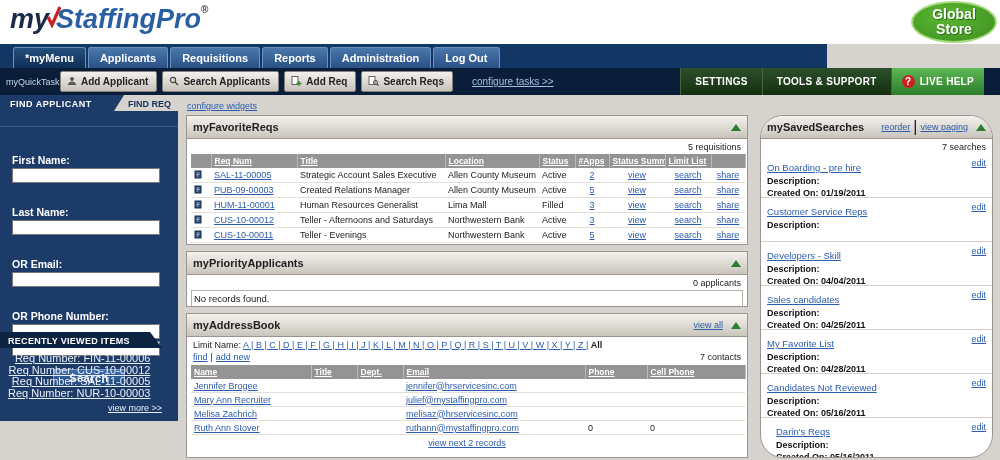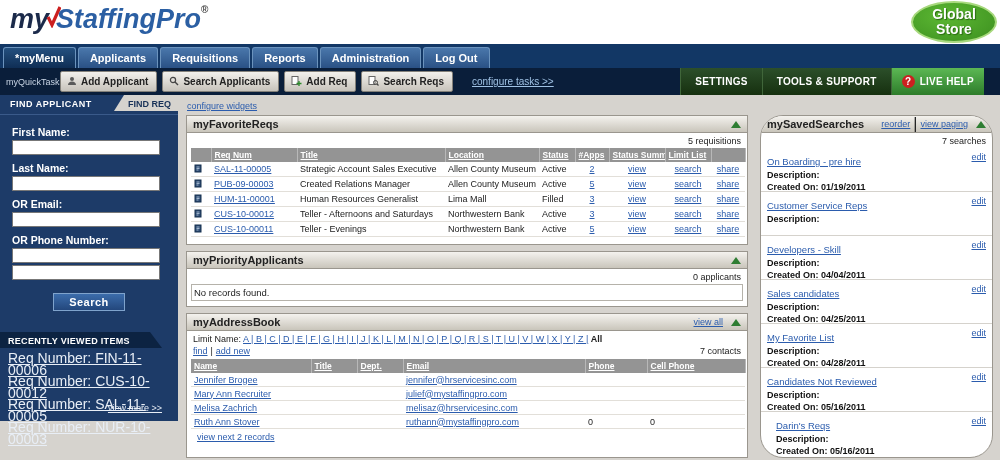--- a/index.html
+++ b/index.html
@@ -12,74 +12,74 @@
   
   .header { position:absolute; left:0; top:0; width:1000px; height:44px; background:#ffffff; }
   .logo { position:absolute; left:10px; top:4px; font-style:italic; font-weight:bold; font-size:27px; white-space:nowrap; }
   .logo-my { color:#1b2a4a; }
   .logo-check { display:inline-block; vertical-align:baseline; margin:0 -5px 0 -3px; }
   .logo-sp { color:#2b5fa3; }
   .logo-reg { font-size:10px; color:#444; vertical-align:top; font-style:normal; }
   .global-store { position:absolute; right:3px; top:1px; width:86px; height:42px; background:radial-gradient(ellipse at 40% 35%, #5cb733, #3c8f1f); border:2px solid #a8d97e; border-radius:50%; color:#fff; font-weight:bold; font-size:14px; line-height:1.05; display:flex; flex-direction:column; align-items:center; justify-content:center; text-shadow:1px 1px 1px #2a6b12; }
 
   
-  .navbar { position:absolute; left:0; top:44px; width:1000px; height:24px; background:#123765; display:flex; align-items:flex-end; padding-left:3px; }
+  .navbar { position:absolute; left:0; top:44px; width:827px; height:24px; background:#123765; display:flex; align-items:flex-end; padding-left:13px; }
   .nav-tab { height:21px; line-height:21px; padding:0 11px; margin-right:2px; color:#fff; font-size:11px; font-weight:bold; background:linear-gradient(180deg,#4a77ab,#2a5185); border:1px solid #6b93bd; border-bottom:none; border-radius:3px 3px 0 0; cursor:pointer; white-space:nowrap; }
   .nav-tab.active { background:linear-gradient(180deg,#24507f,#0f2e55); }
 
   
   .quickbar { position:absolute; left:0; top:68px; width:1000px; height:27px; background:#0a1e3a; }
   .qt-label { position:absolute; left:6px; top:9px; color:#c8d4e4; font-size:9px; }
   .qt-row { position:absolute; left:60px; top:3px; display:flex; align-items:center; gap:5px; }
   .qt-btn { display:flex; align-items:center; gap:4px; height:21px; padding:0 8px 0 6px; background:linear-gradient(180deg,#f2f0ec,#c7c3bb); border:1px solid #84817a; border-radius:2px; font-family:"Liberation Sans",sans-serif; font-size:10px; font-weight:bold; color:#222; cursor:pointer; white-space:nowrap; }
   .qt-config { margin-left:14px; color:#9fc1e4; font-size:10px; text-decoration:underline; }
   .green-zone { position:absolute; right:16px; top:0; height:27px; display:flex; }
   .gz-seg { display:flex; align-items:center; padding:0 14px; color:#fff; font-weight:bold; font-size:10px; letter-spacing:0.3px; background:linear-gradient(180deg,#2c4f2a,#16300f); border-left:1px solid #40663a; cursor:pointer; white-space:nowrap; }
   .gz-seg.live { background:linear-gradient(180deg,#5cb854,#2d7c2a); padding:0 10px; }
   .help-ic { display:inline-block; width:13px; height:13px; border-radius:50%; background:#cc2020; color:#fff; font-size:10px; font-weight:bold; text-align:center; line-height:13px; margin-right:5px; }
 
   
   .sidebar { position:absolute; left:0; top:95px; width:178px; height:326px; background:#1d3b68; }
-  .sb-tabs { position:relative; height:20px; border-bottom:1px solid #3a5a8a; }
+  .sb-tabs { position:relative; height:32px; border-bottom:1px solid #3a5a8a; }
   .sb-tab1 { color:#fff; font-size:9px; font-weight:bold; letter-spacing:0.5px; padding:4px 0 0 10px; cursor:pointer; }
   .sb-tab2 { position:absolute; right:0; top:0; width:64px; height:16px; background:#d6d3ce; color:#173158; font-size:9px; font-weight:bold; padding:4px 0 0 14px; clip-path:polygon(10px 0, 100% 0, 100% 100%, 0 100%); cursor:pointer; }
   .sb-form { padding:4px 12px 0; }
-  .sb-label { color:#fff; font-size:10.5px; font-weight:bold; margin-top:7px; }
+  .sb-label { color:#fff; font-size:10.5px; font-weight:bold; margin-top:23px; }
   .sb-input { display:block; width:148px; height:15px; margin-top:2px; border:1px solid #777; font-size:10px; padding:0 2px; background:#fff; }
   .sb-search { display:block; margin:13px auto 0; width:72px; height:18px; background:linear-gradient(180deg,#3b6cab,#23477c); border:1px solid #7fa3cc; color:#fff; font-weight:bold; font-size:11px; letter-spacing:0.5px; cursor:pointer; font-family:"Liberation Sans",sans-serif; }
   .recent-header { position:absolute; left:0; top:237px; width:162px; height:16px; background:#0c2342; color:#fff; font-size:9px; font-weight:bold; letter-spacing:0.3px; padding:4px 0 0 8px; clip-path:polygon(0 0, 150px 0, 162px 100%, 0 100%); }
   .recent-list { position:absolute; left:8px; top:258px; }
-  .recent-item { display:block; color:#e8eef6; font-size:14px; line-height:11.5px; text-decoration:underline; }
+  .recent-item { display:block; color:#e8eef6; font-size:11px; line-height:11.5px; text-decoration:underline;text-align:right; }
   .view-more { position:absolute; right:16px; top:308px; color:#e8eef6; font-size:9px; text-decoration:underline; }
 
   
   .configure-widgets { position:absolute; left:187px; top:101px; font-size:9px; }
 
   .widget { position:absolute; background:#fff; border:1px solid #9a968e; overflow:hidden; }
-  .w-header { height:17px; background:linear-gradient(180deg,#f4f2ee,#c9c5bb); border-bottom:1px solid #9a968e; display:flex; align-items:center; padding:0 6px;text-align:center; }
+  .w-header { height:23px; background:linear-gradient(180deg,#f4f2ee,#c9c5bb); border-bottom:1px solid #9a968e; display:flex; align-items:center; padding:0 6px;text-align:center; }
   .w-title { font-size:11px; font-weight:bold; color:#222; white-space:nowrap; }
   .w-spacer { flex:1; }
   .w-hlink { font-size:9px; }
   .tri-up { width:0; height:0; border-left:5px solid transparent; border-right:5px solid transparent; border-bottom:7px solid #2e7d32; margin-left:8px; cursor:pointer; }
   .count-line { text-align:right; font-size:9px; color:#222; padding:3px 6px 2px; }
 
   .grid { width:554px; margin:0 4px; border-collapse:collapse; table-layout:fixed; font-size:9px; }
   .grid th { background:#949494; color:#fff; font-size:8.5px; font-weight:bold; text-align:left; padding:2px 3px; text-decoration:underline; border-right:1px solid #b8b8b8; white-space:nowrap; overflow:hidden; }
   .grid td { padding:1.5px 3px; border-bottom:1px solid #e2dfd9; color:#222; white-space:nowrap; overflow:hidden; }
   .grid .ctr { text-align:center; }
 
   #favreqs { left:186px; top:115px; width:562px; height:130px; }
   #priority { left:186px; top:251px; width:562px; height:56px; }
   .empty-box { margin:0 4px 4px; border:1px solid #b5b2aa; padding:2px; font-size:9.5px; color:#222; }
 
   #addressbook { left:186px; top:313px; width:562px; height:145px; }
   .ab-limit { font-size:9px; color:#222; padding:3px 6px 1px; }
   .ab-actions { display:flex; font-size:9px; padding:1px 6px 3px; }
   .ab-count { margin-left:auto; color:#222; }
-  .view-next { text-align:left; font-size:9px; padding:3px 10px 0; }
+  .view-next { text-align:center; font-size:9px; padding:3px 10px 0; }
 
   #savedsearches { left:760px; top:115px; width:233px; height:343px;border-radius:23px; }
   .ss-item { position:relative; padding:3px 6px 0; height:44px; border-bottom:1px solid #d5d2cc; }
   .ss-name { font-size:9.5px; line-height:12px; }
   .ss-edit { position:absolute; right:6px; top:4px; font-size:9px; }
   .ss-desc { font-size:9px; font-weight:bold; color:#111; line-height:12px; }
   .ss-created { font-size:9px; font-weight:bold; color:#111; line-height:12px; }
   .sep { color:#222; margin:0 3px; text-decoration:none; }
 </style>
 </head>

